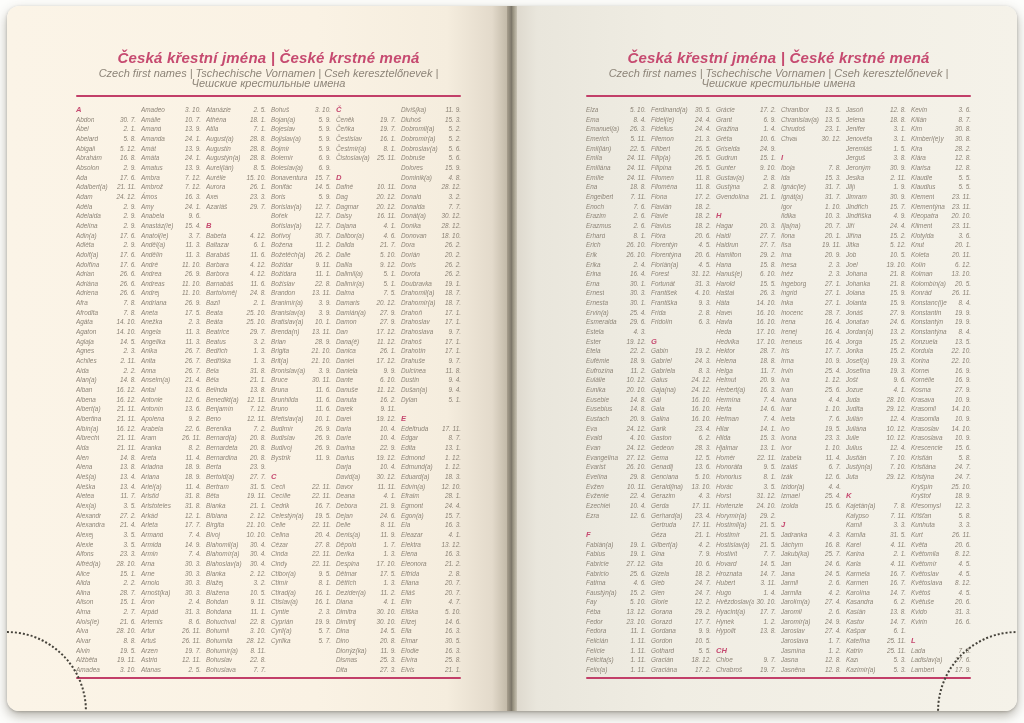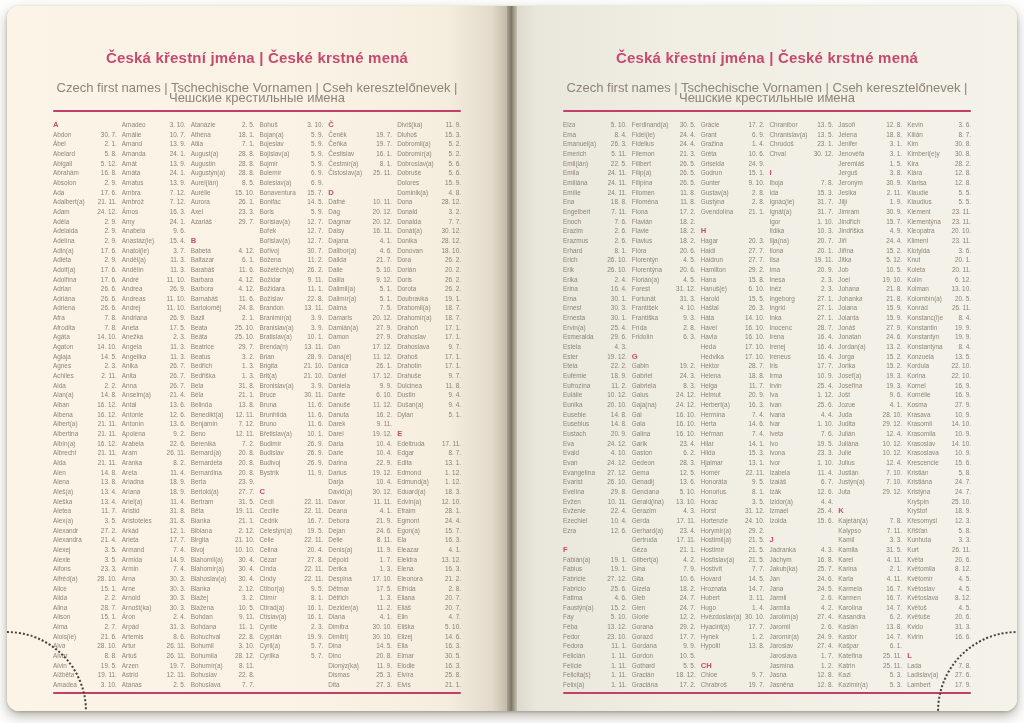--- a/index.html
+++ b/index.html
@@ -3,24 +3,24 @@
 <meta charset="utf-8">
 <style>
   html,body{margin:0;padding:0;width:1024px;height:723px;overflow:hidden;
     background:#fdfdfb;font-family:"Liberation Sans","DejaVu Sans",sans-serif;}
   .spread{position:absolute;left:7px;top:6px;right:7px;bottom:12px;display:flex;
     border-radius:12px;overflow:hidden;box-shadow:0 5px 12px rgba(70,62,48,.38),0 1px 3px rgba(70,62,48,.28);}
   .page{position:relative;flex:1 1 50%;overflow:hidden;}
   .page-left{background:linear-gradient(to right,#fbf4e7 0%,#faf2e4 62%,#f5edde 88%,#e3dacb 97%,#c3baa9 100%);}
   .page-right{background:linear-gradient(to right,#ded9ce 0%,#e9e6dc 4%,#f0ede3 30%,#f5f2e9 100%);}
   .gutter{flex:0 0 10px;background:linear-gradient(to right,#a89f8e 0%,#7d776a 45%,#97917f 60%,#c8c2b3 100%);}
-  .page-inner{position:absolute;inset:0;padding:44px 46px 0 46px;}
+  .page-inner{position:absolute;inset:0;padding:44px 46px 0 69px;font-style:italic;}
   .title{margin:0;text-align:center;font-size:15px;line-height:16px;font-weight:bold;
     color:var(--accent);letter-spacing:.2px;}
-  .subtitle{margin-top:17px;text-align:center;font-size:13px;line-height:10px;color:var(--subtle);}
+  .subtitle{margin-top:2px;text-align:center;font-size:11px;line-height:10px;color:var(--subtle);}
   .rule{height:2px;background:var(--rule);border-radius:1px;}
   .rule-top{margin-top:7px;}
   .rule-bottom{margin-top:2px;}
   .cols{display:flex;margin-top:8px;gap:5px;}
   .col{flex:1 1 0;min-width:0;}
   .row{height:9.66px;line-height:9.66px;display:flex;justify-content:space-between;
     font-size:6.4px;color:var(--ink);white-space:nowrap;}
   .row .n{overflow:hidden;}
   .row .d{color:var(--ink2);padding-left:2px;}
   .row.letter{color:var(--accent);font-weight:bold;font-size:7.6px;}

